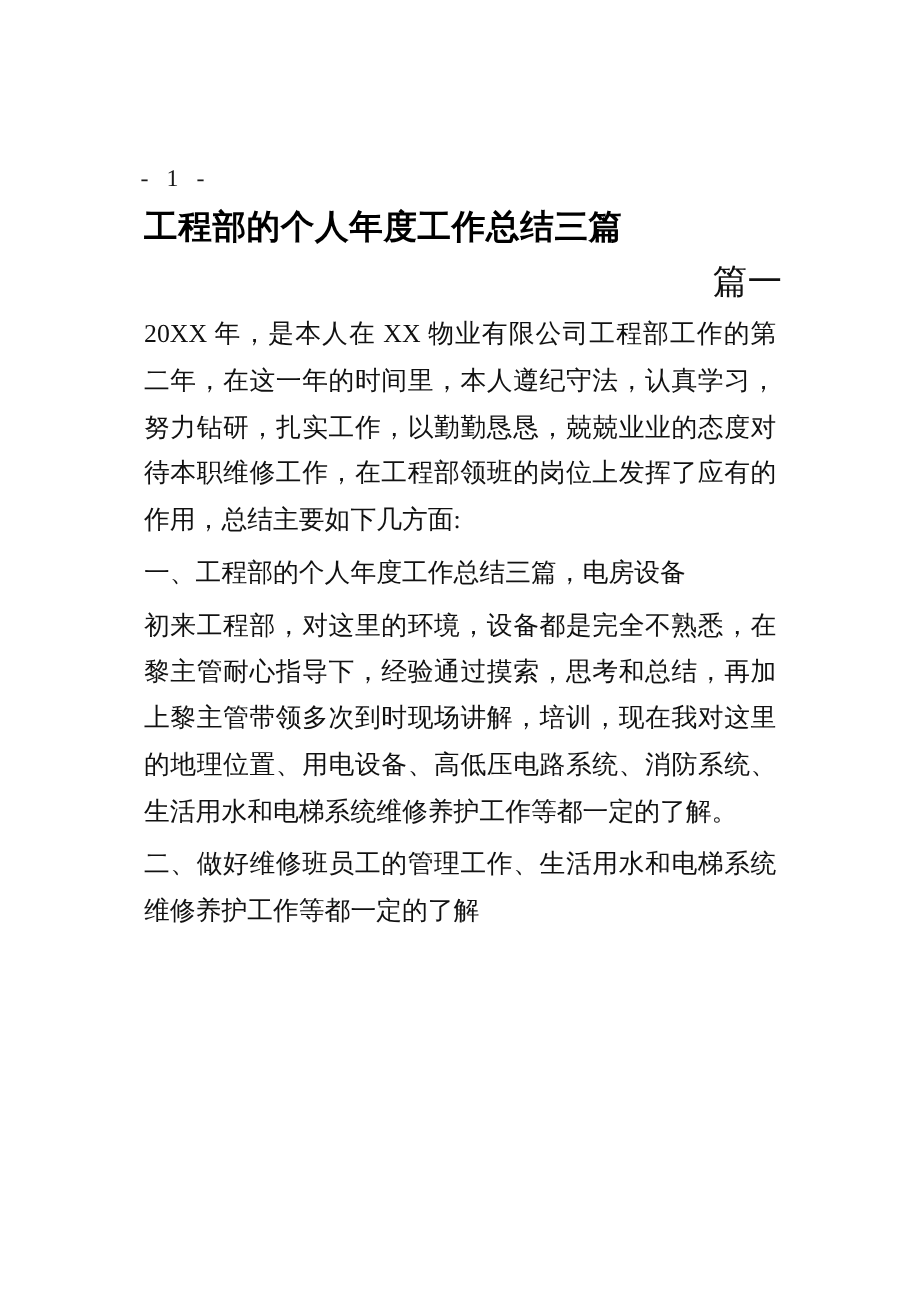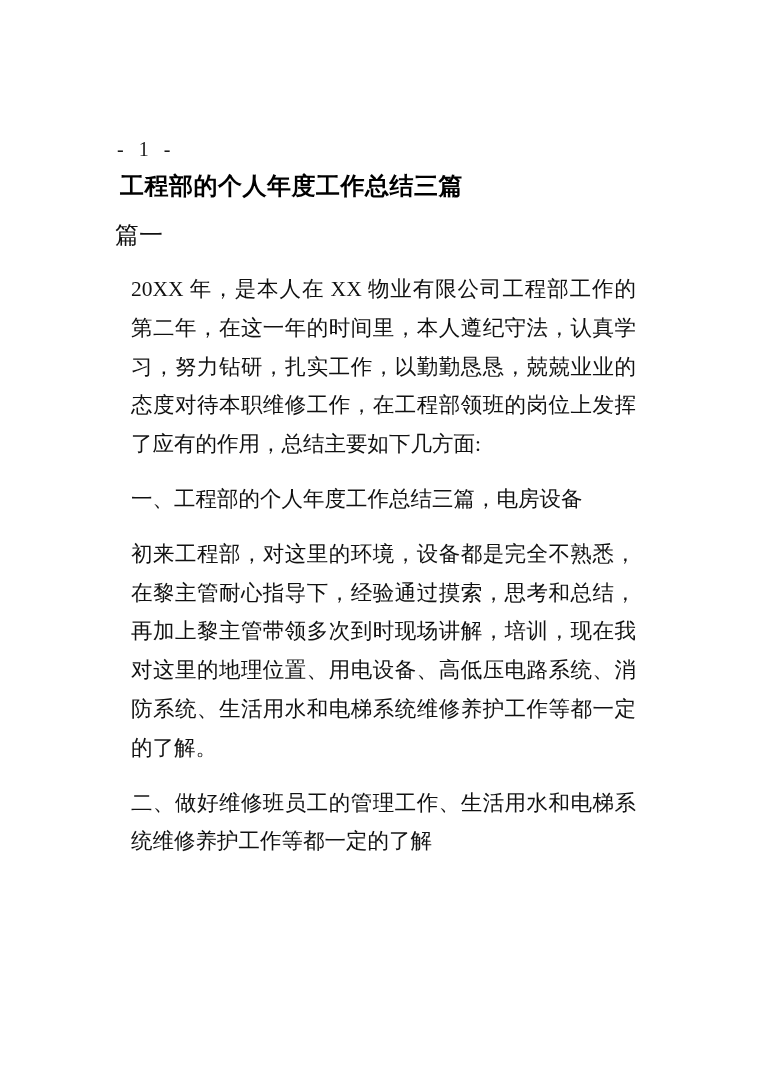--- a/index.html
+++ b/index.html
@@ -23,39 +23,40 @@
     font-size: 20px;
     letter-spacing: 5px;
     color: #1a1a1a;
     white-space: pre;
   }
   .doc-title {
     position: absolute;
     left: 120px;
     top: 170px;
     margin: 0;
-    font-size: 24px;
+    font-size: 28px;
     font-weight: 700;
     letter-spacing: 0.5px;
     color: #000000;
     white-space: nowrap;
   }
   .content {
     position: absolute;
     left: 115px;
     top: 216px;
     width: 537px;
   }
   .section-label {
-    font-size: 24px;
+    font-size: 29px;
     line-height: 38px;
     color: #111111;
+    text-align: right;
   }
   .para {
-    margin: 16px;
+    margin: 5px;
     font-size: 21.5px;
     line-height: 38.8px;
     text-align: justify;
     text-justify: inter-ideograph;
     color: #111111;
   }
   .para.truncated {
     text-align-last: justify;
   }
 </style>

